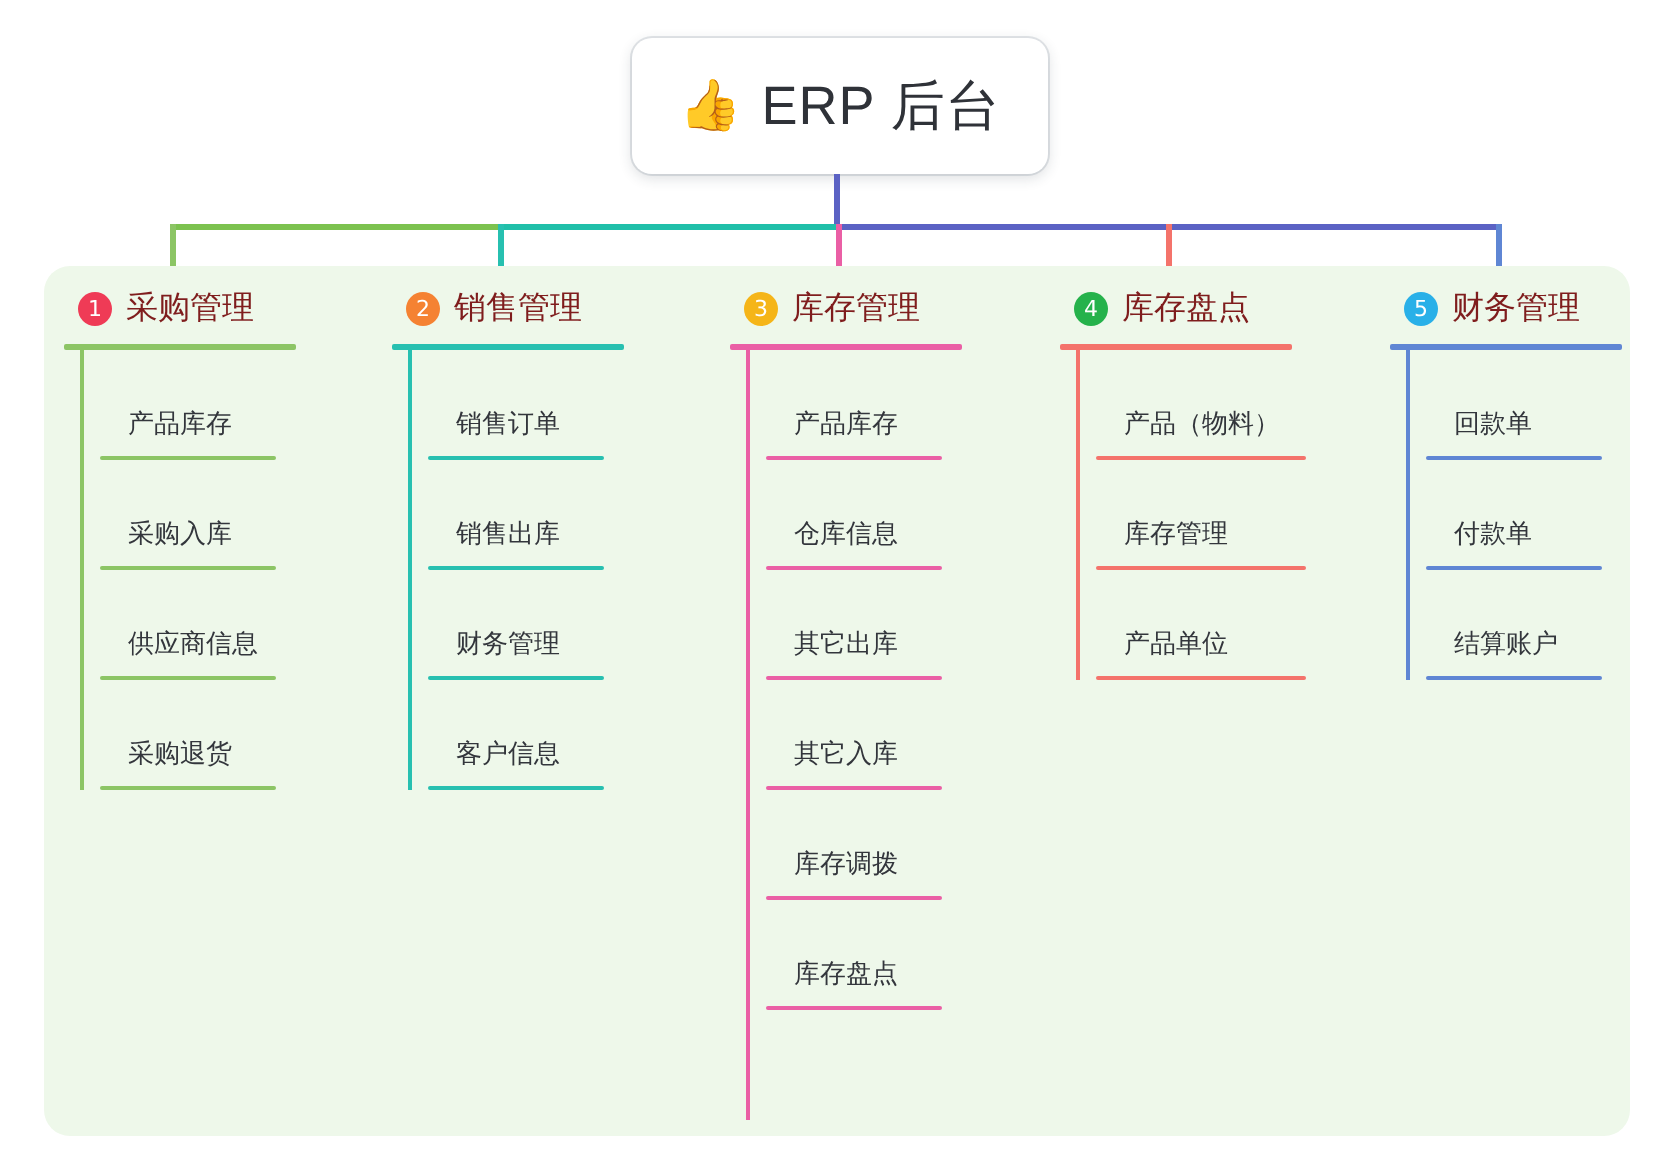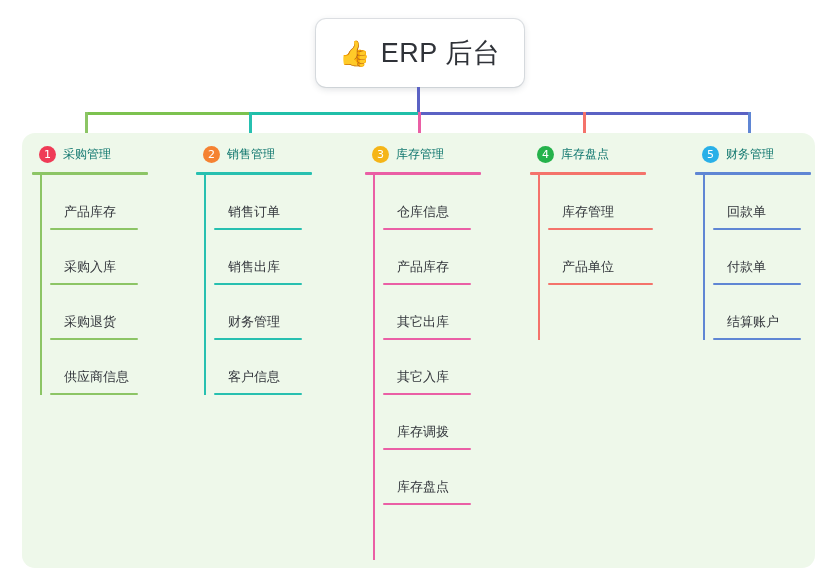--- a/index.html
+++ b/index.html
@@ -86,22 +86,22 @@
     color: #ffffff;
     font-size: 11px;
     line-height: 17px;
     text-align: center;
     display: inline-block;
     margin-right: 7px;
     font-family: "DejaVu Sans", sans-serif;
     flex: none;
   }
   .col-title {
-    font-size: 12px;
-    color: #0f766e;
+    font-size: 16px;
+    color: #7f1d1d;
     white-space: nowrap;
   }
   .header-rule {
     position: absolute;
     left: 2px;
     bottom: 0;
     width: 116px;
     height: 3px;
     border-radius: 1px;
   }
@@ -172,25 +172,25 @@
         <div class="spine" style="background: rgb(140, 197, 101); height: 220px;"></div>
         <div class="child">
           <span class="child-label">产品库存</span>
           <div class="child-rule" style="background: rgb(140, 197, 101); width: 88px;"></div>
         </div>
         <div class="child">
           <span class="child-label">采购入库</span>
           <div class="child-rule" style="background: rgb(140, 197, 101); width: 88px;"></div>
         </div>
         <div class="child">
+          <span class="child-label">供应商信息</span>
+          <div class="child-rule" style="background: rgb(140, 197, 101); width: 88px;"></div>
+        </div>
+        <div class="child">
           <span class="child-label">采购退货</span>
-          <div class="child-rule" style="background: rgb(140, 197, 101); width: 88px;"></div>
-        </div>
-        <div class="child">
-          <span class="child-label">供应商信息</span>
           <div class="child-rule" style="background: rgb(140, 197, 101); width: 88px;"></div>
         </div>
       </div>
     </div>
     <div class="column" style="left: 172px;">
       <div class="col-header">
         <span class="badge" style="background: rgb(245, 130, 50);">2</span>
         <span class="col-title">销售管理</span>
         <div class="header-rule" style="background: rgb(39, 192, 176);"></div>
       </div>
@@ -216,25 +216,25 @@
     </div>
     <div class="column" style="left: 341px;">
       <div class="col-header">
         <span class="badge" style="background: rgb(245, 181, 24);">3</span>
         <span class="col-title">库存管理</span>
         <div class="header-rule" style="background: rgb(234, 95, 165);"></div>
       </div>
       <div class="children">
         <div class="spine" style="background: rgb(234, 95, 165); height: 385px;"></div>
         <div class="child">
+          <span class="child-label">产品库存</span>
+          <div class="child-rule" style="background: rgb(234, 95, 165); width: 88px;"></div>
+        </div>
+        <div class="child">
           <span class="child-label">仓库信息</span>
-          <div class="child-rule" style="background: rgb(234, 95, 165); width: 88px;"></div>
-        </div>
-        <div class="child">
-          <span class="child-label">产品库存</span>
           <div class="child-rule" style="background: rgb(234, 95, 165); width: 88px;"></div>
         </div>
         <div class="child">
           <span class="child-label">其它出库</span>
           <div class="child-rule" style="background: rgb(234, 95, 165); width: 88px;"></div>
         </div>
         <div class="child">
           <span class="child-label">其它入库</span>
           <div class="child-rule" style="background: rgb(234, 95, 165); width: 88px;"></div>
         </div>
@@ -250,20 +250,24 @@
     </div>
     <div class="column" style="left: 506px;">
       <div class="col-header">
         <span class="badge" style="background: rgb(37, 178, 75);">4</span>
         <span class="col-title">库存盘点</span>
         <div class="header-rule" style="background: rgb(244, 115, 107);"></div>
       </div>
       <div class="children">
         <div class="spine" style="background: rgb(244, 115, 107); height: 165px;"></div>
         <div class="child">
+          <span class="child-label">产品（物料）</span>
+          <div class="child-rule" style="background: rgb(244, 115, 107); width: 105px;"></div>
+        </div>
+        <div class="child">
           <span class="child-label">库存管理</span>
           <div class="child-rule" style="background: rgb(244, 115, 107); width: 105px;"></div>
         </div>
         <div class="child">
           <span class="child-label">产品单位</span>
           <div class="child-rule" style="background: rgb(244, 115, 107); width: 105px;"></div>
         </div>
       </div>
     </div>
     <div class="column" style="left: 671px;">

